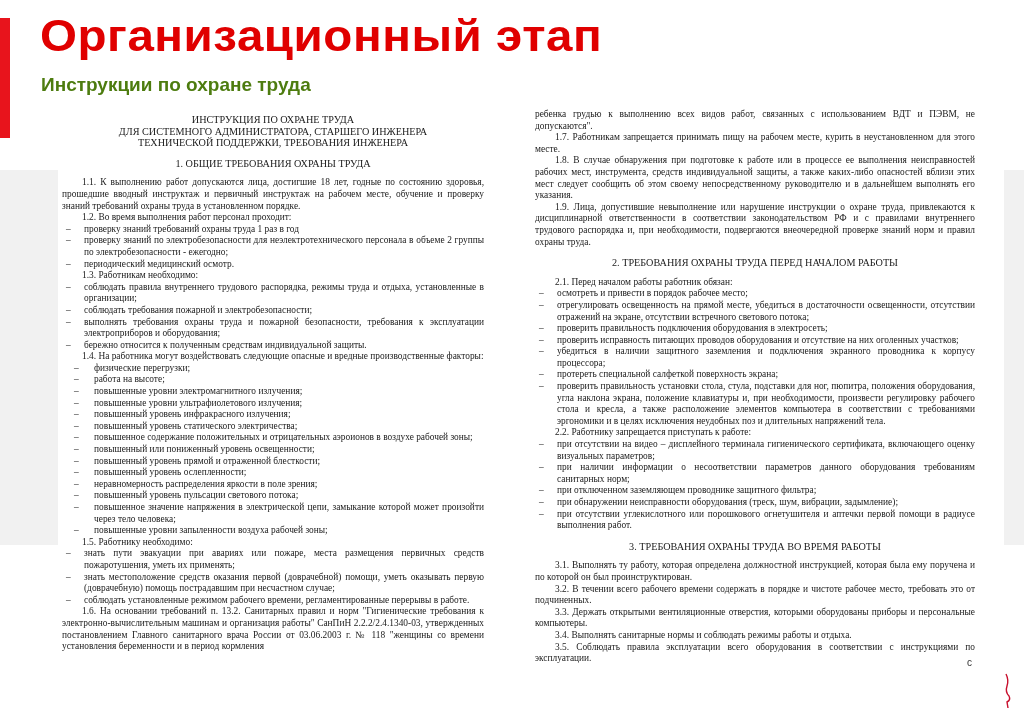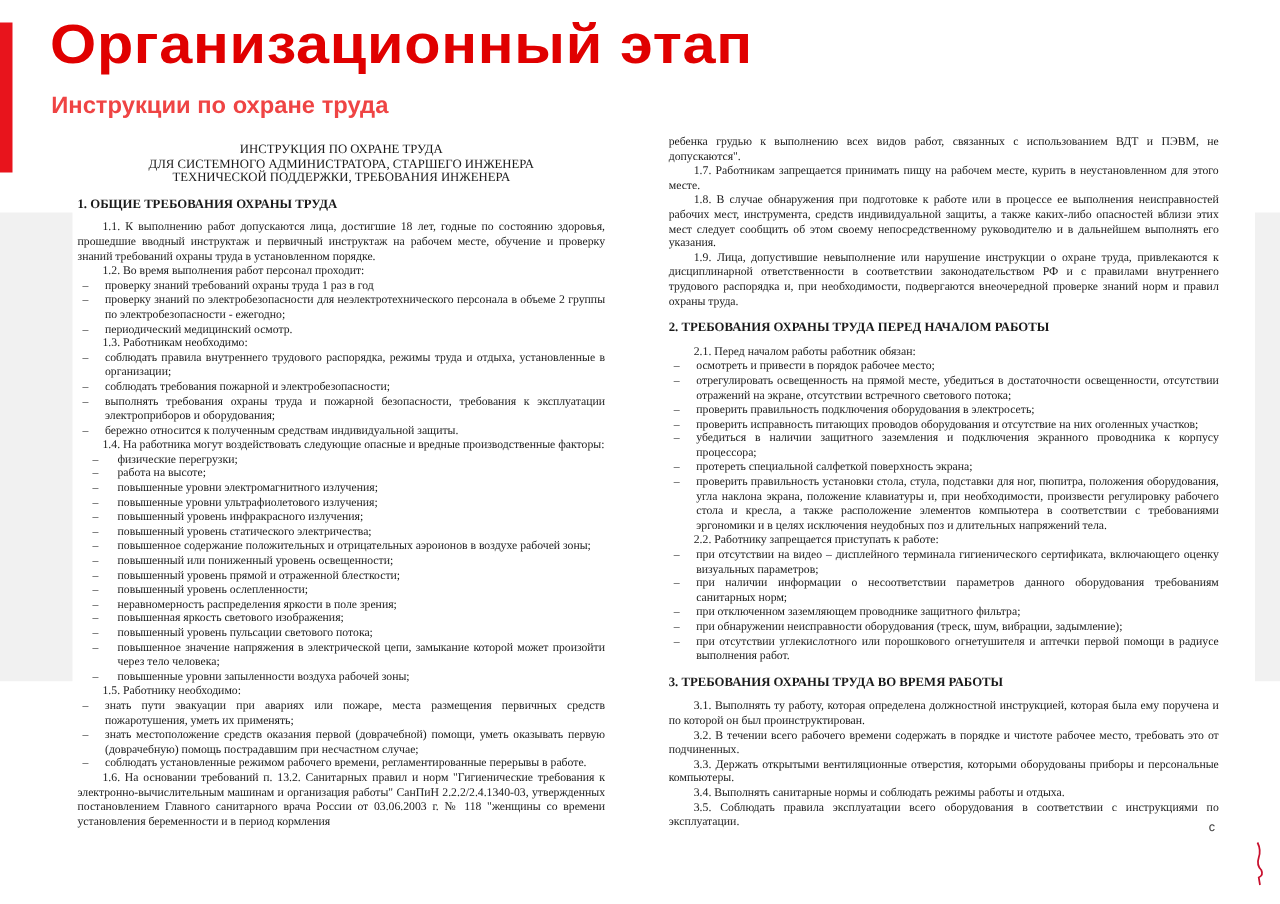--- a/index.html
+++ b/index.html
@@ -9,31 +9,31 @@
   }
   .red-bar { position:absolute; left:0; top:18px; width:10px; height:120px; background:#e8141c; }
   .title {
     position:absolute; left:40px; top:14px; margin:0;
     font-family:"Liberation Sans", sans-serif; font-weight:bold; font-size:44px;
     color:#e00000; letter-spacing:0.5px; line-height:1;
     transform:scaleX(1.08); transform-origin:left top;
   }
   .subtitle {
     position:absolute; left:41px; top:74px; margin:0;
-    font-family:"Liberation Sans", sans-serif; font-size:19px; color:#ef4444;
+    font-family:"Liberation Sans", sans-serif; font-size:19px; color:#4d7c0f;
   }
   .grey-band-left { position:absolute; left:0; top:170px; width:58px; height:375px; background:#f1f1f1; }
   .grey-band-right { position:absolute; left:1004px; top:170px; width:20px; height:375px; background:#f1f1f1; }
   .col {
     position:absolute; font-size:9.4px; line-height:11.6px; text-align:justify;
   }
   .col-left { left:62px; top:114px; width:422px; }
   .col-right { left:535px; top:109px; width:440px; }
   .doc-head { text-align:center; font-weight:normal; font-size:10.2px; line-height:11.6px; margin:0; }
-  .sec-head { font-weight:bold; font-size:10.2px; margin:9px 0 8px 0; }
+  .sec-head { text-align:center; font-weight:normal; font-size:10.2px; margin:9px 0 8px 0; }
   p { margin:0; }
   .para { text-indent:20px; }
   .sub { padding-left:20px; text-indent:0; }
   ul { list-style:none; margin:0; padding:0; }
   li { position:relative; padding-left:22px; }
   li::before { content:"–"; position:absolute; left:4px; top:0; }
   .indent-list li { padding-left:32px; }
   .indent-list li::before { left:12px; }
   .corner-mark { position:absolute; left:1003px; top:672px; width:10px; height:38px; }
   .corner-c { position:absolute; left:967px; top:657px; font-size:10px; color:#333; font-family:"Liberation Sans", sans-serif; }
@@ -75,21 +75,20 @@
     <li>работа на высоте;</li>
     <li>повышенные уровни электромагнитного излучения;</li>
     <li>повышенные уровни ультрафиолетового излучения;</li>
     <li>повышенный уровень инфракрасного излучения;</li>
     <li>повышенный уровень статического электричества;</li>
     <li>повышенное содержание положительных и отрицательных аэроионов в воздухе рабочей зоны;</li>
     <li>повышенный или пониженный уровень освещенности;</li>
     <li>повышенный уровень прямой и отраженной блесткости;</li>
     <li>повышенный уровень ослепленности;</li>
     <li>неравномерность распределения яркости в поле зрения;</li>
-    <li>повышенная яркость светового изображения;</li>
     <li>повышенный уровень пульсации светового потока;</li>
     <li>повышенное значение напряжения в электрической цепи, замыкание которой может произойти через тело человека;</li>
     <li>повышенные уровни запыленности воздуха рабочей зоны;</li>
   </ul>
   <p class="sub">1.5. Работнику необходимо:</p>
   <ul>
     <li>знать пути эвакуации при авариях или пожаре, места размещения первичных средств пожаротушения, уметь их применять;</li>
     <li>знать местоположение средств оказания первой (доврачебной) помощи, уметь оказывать первую (доврачебную) помощь пострадавшим при несчастном случае;</li>
     <li>соблюдать установленные режимом рабочего времени, регламентированные перерывы в работе.</li>
   </ul>

